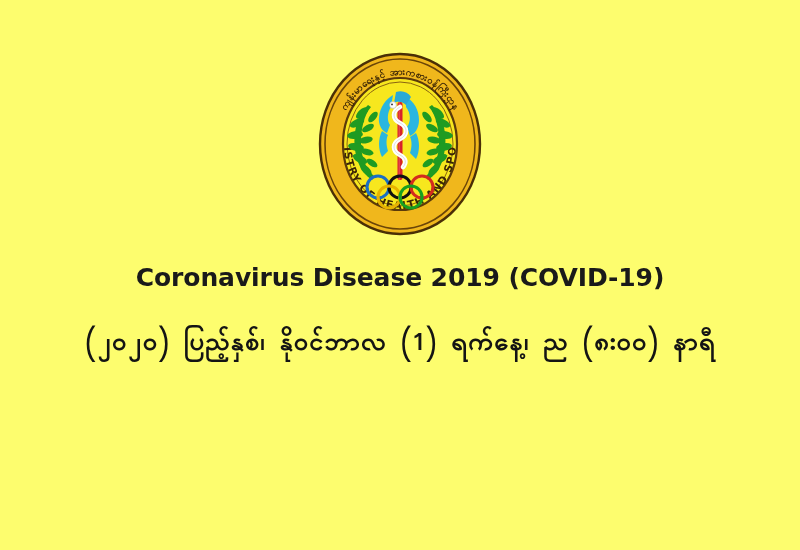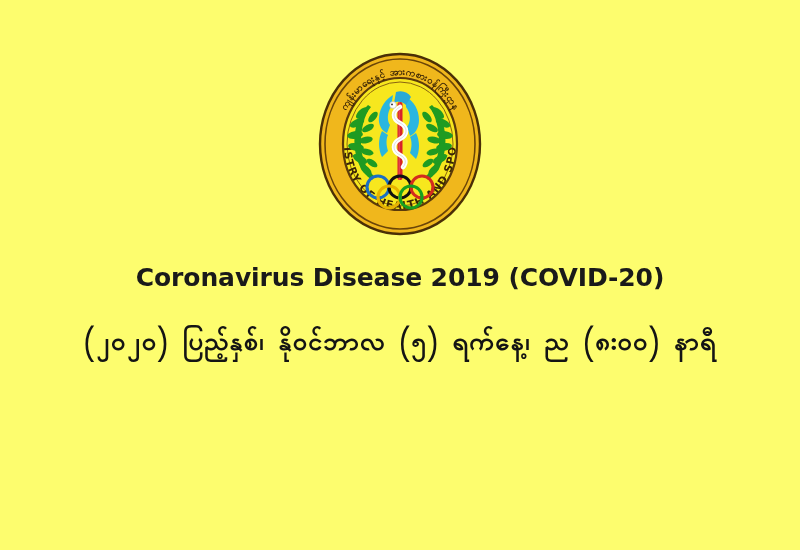--- a/index.html
+++ b/index.html
@@ -143,17 +143,17 @@
         <circle cx="62" cy="140" r="11" stroke="#1a6fc4"></circle>
         <circle cx="84" cy="140" r="11" stroke="#111111"></circle>
         <circle cx="106" cy="140" r="11" stroke="#d32b1e"></circle>
         <circle cx="73" cy="150" r="11" stroke="#e8b400"></circle>
         <circle cx="95" cy="150" r="11" stroke="#18a020"></circle>
       </g>
     </svg>
   </div>
 
   <div id="text-block">
-    <p class="title-en">Coronavirus Disease 2019 (COVID-20)</p>
-    <p class="title-mm line-3">(၂၀၂၀) ပြည့်နှစ်၊ နိုဝင်ဘာလ (၅) ရက်နေ့၊ ည (၈:၀၀) နာရီ</p>
+    <p class="title-en">Coronavirus Disease 2019 (COVID-19)</p>
+    <p class="title-mm line-3">(၂၀၂၀) ပြည့်နှစ်၊ နိုဝင်ဘာလ (1) ရက်နေ့၊ ည (၈:၀၀) နာရီ</p>
   </div>
 
 </div>
 
 </body></html>

